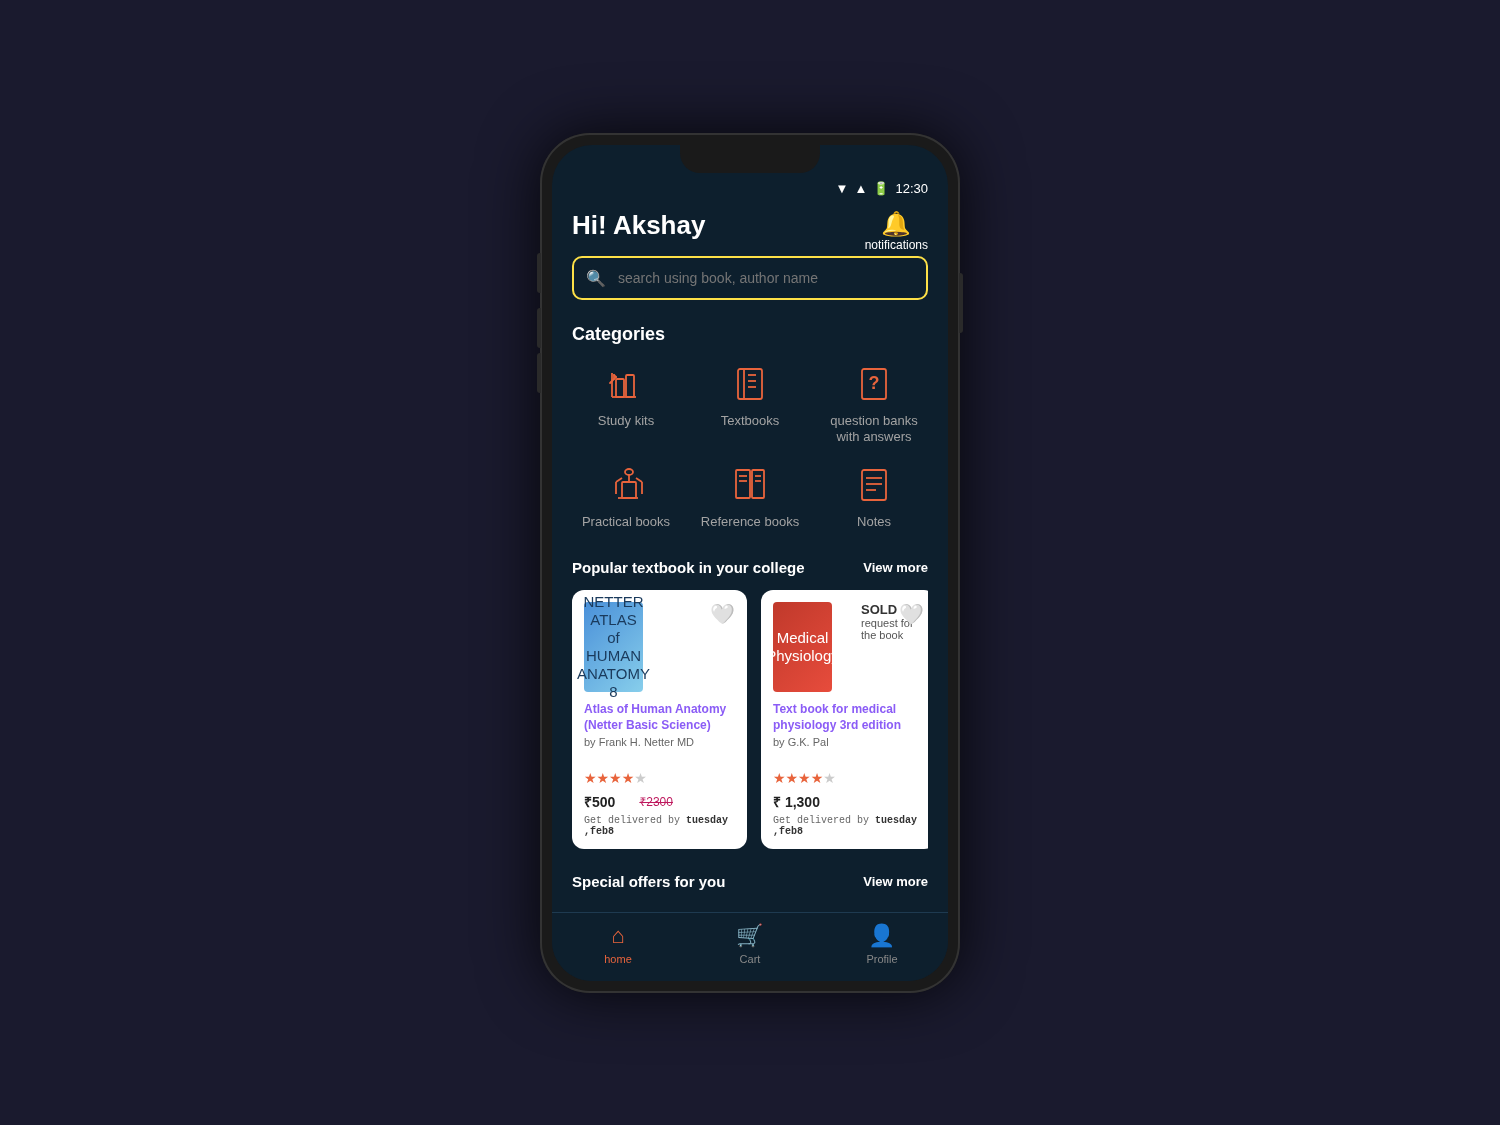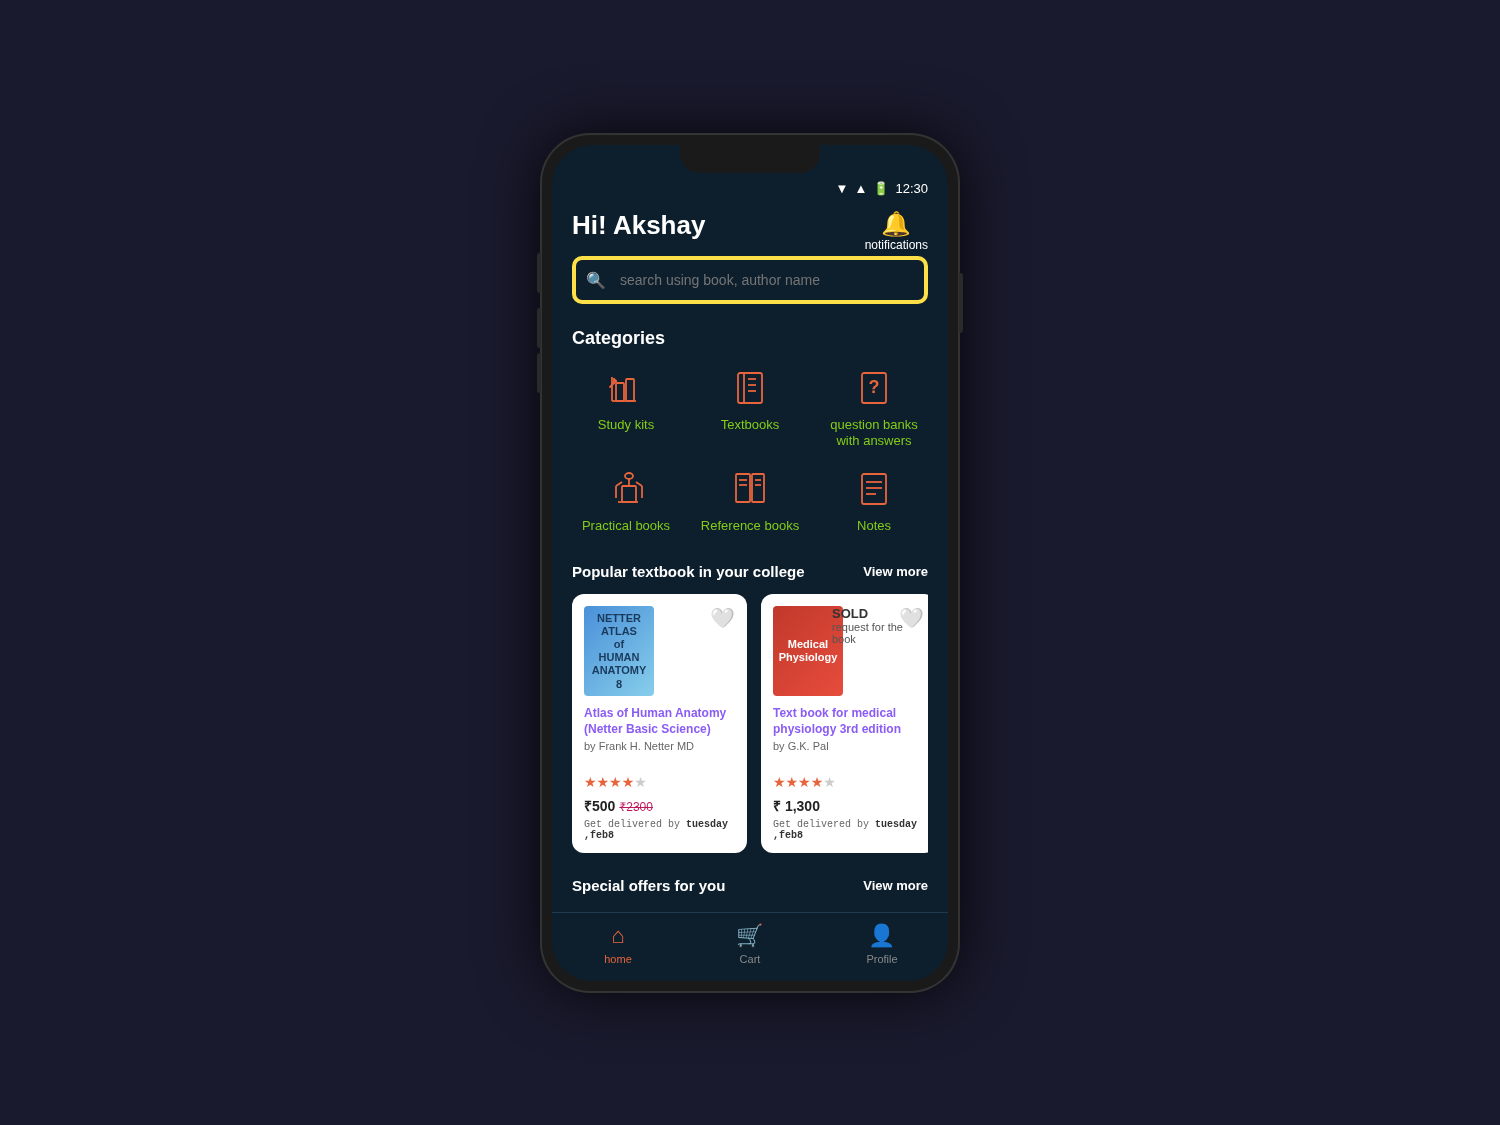--- a/index.html
+++ b/index.html
@@ -83,21 +83,21 @@
 
     
     .search-container {
       position: relative;
       margin-bottom: 24px;
     }
 
     .search-input {
       width: 100%;
       background: transparent;
-      border: 4px solid #fde047;
+      border: 2px solid #fde047;
       border-radius: 10px;
       padding: 12px 12px 12px 44px;
       color: #aaa;
       font-size: 14px;
       outline: none;
     }
 
     .search-icon-wrap {
       position: absolute;
       left: 14px;
@@ -132,21 +132,21 @@
 
     .cat-icon-svg {
       width: 44px;
       height: 44px;
       stroke: #e8643c;
       fill: none;
       stroke-width: 1.8;
     }
 
     .category-label {
-      color: #84cc16;
+      color: #a3a3a3;
       font-size: 13px;
       text-align: center;
       line-height: 1.3;
     }
 
     
     .section-header {
       display: flex;
       justify-content: space-between;
       align-items: center;
@@ -187,29 +187,29 @@
       flex-shrink: 0;
       position: relative;
     }
 
     .book-cover-area {
       position: relative;
       margin-bottom: 10px;
     }
 
     .book-cover-placeholder {
-      width: 70px;
+      width: 59px;
       height: 90px;
       border-radius: 4px;
       background: linear-gradient(135deg, #4a90d9, #87ceeb);
       display: flex;
       align-items: center;
       justify-content: center;
-      font-size: 11px;
-      font-weight: 700;
+      font-size: 15px;
+      font-weight: 400;
       color: #1a3a5c;
       text-align: center;
       padding: 4px;
       line-height: 1.2;
     }
 
     .book-cover-placeholder-red {
       background: linear-gradient(135deg, #c0392b, #e74c3c);
       color: white;
     }
@@ -221,21 +221,21 @@
       background: none;
       border: none;
       font-size: 20px;
       color: #999;
       cursor: pointer;
     }
 
     .sold-badge-overlay {
       position: absolute;
       top: 0;
-      left: 59px;
+      left: 88px;
       background: transparent;
     }
 
     .sold-text {
       color: #333;
       font-size: 13px;
       font-weight: 700;
     }
 
     .sold-sub {
@@ -262,22 +262,22 @@
       font-size: 14px;
       margin-bottom: 6px;
     }
 
     .star-empty {
       color: #ccc;
     }
 
     .price-row {
       display: flex;
-      align-items: flex-end;
-      gap: 4px;
+      align-items: center;
+      gap: 24px;
       margin-bottom: 4px;
     }
 
     .price-new {
       font-size: 14px;
       font-weight: 700;
       color: #222;
     }
 
     .price-old {

